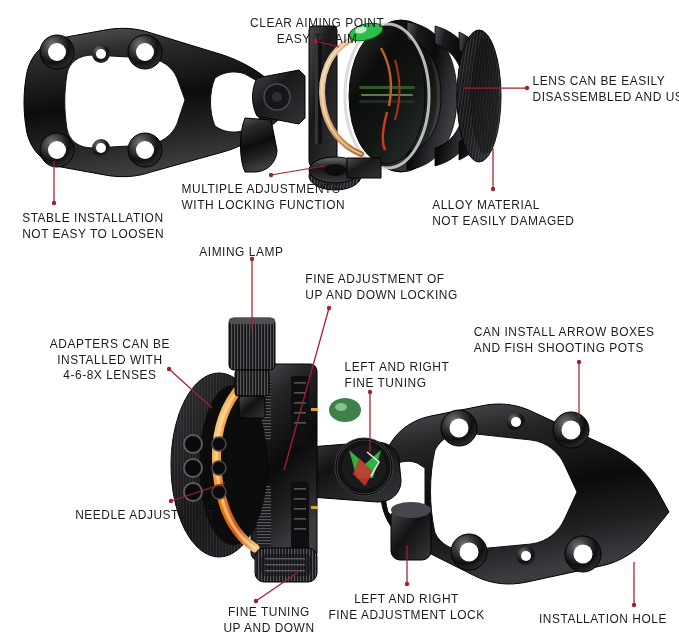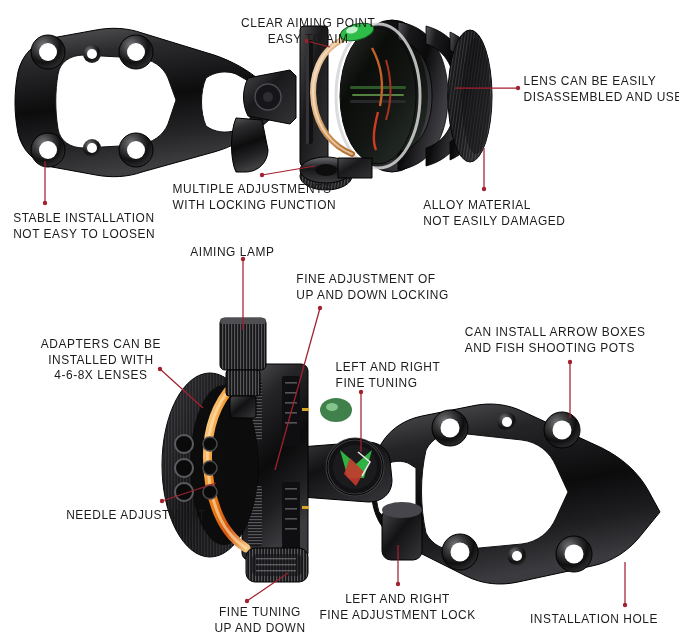--- a/index.html
+++ b/index.html
@@ -4,21 +4,21 @@
 <title>Bow Sight Feature Diagram</title>
 <style>
   html,body{margin:0;padding:0;}
   body{
     width:679px;height:637px;
     background:#ffffff;
     font-family:"Liberation Sans", sans-serif;
     overflow:hidden;
     position:relative;
   }
-  #stage{position:absolute;left:0;top:0;width:645px;height:637px;}
+  #stage{position:absolute;left:9px;top:0;width:645px;height:637px;}
 
   
   .callout{
     position:absolute;
     font-family:"Liberation Sans","DejaVu Sans",sans-serif;
     font-weight:300;
     font-size:12.3px;
     letter-spacing:.55px;
     line-height:15.5px;
     color:#1b1b1b;

